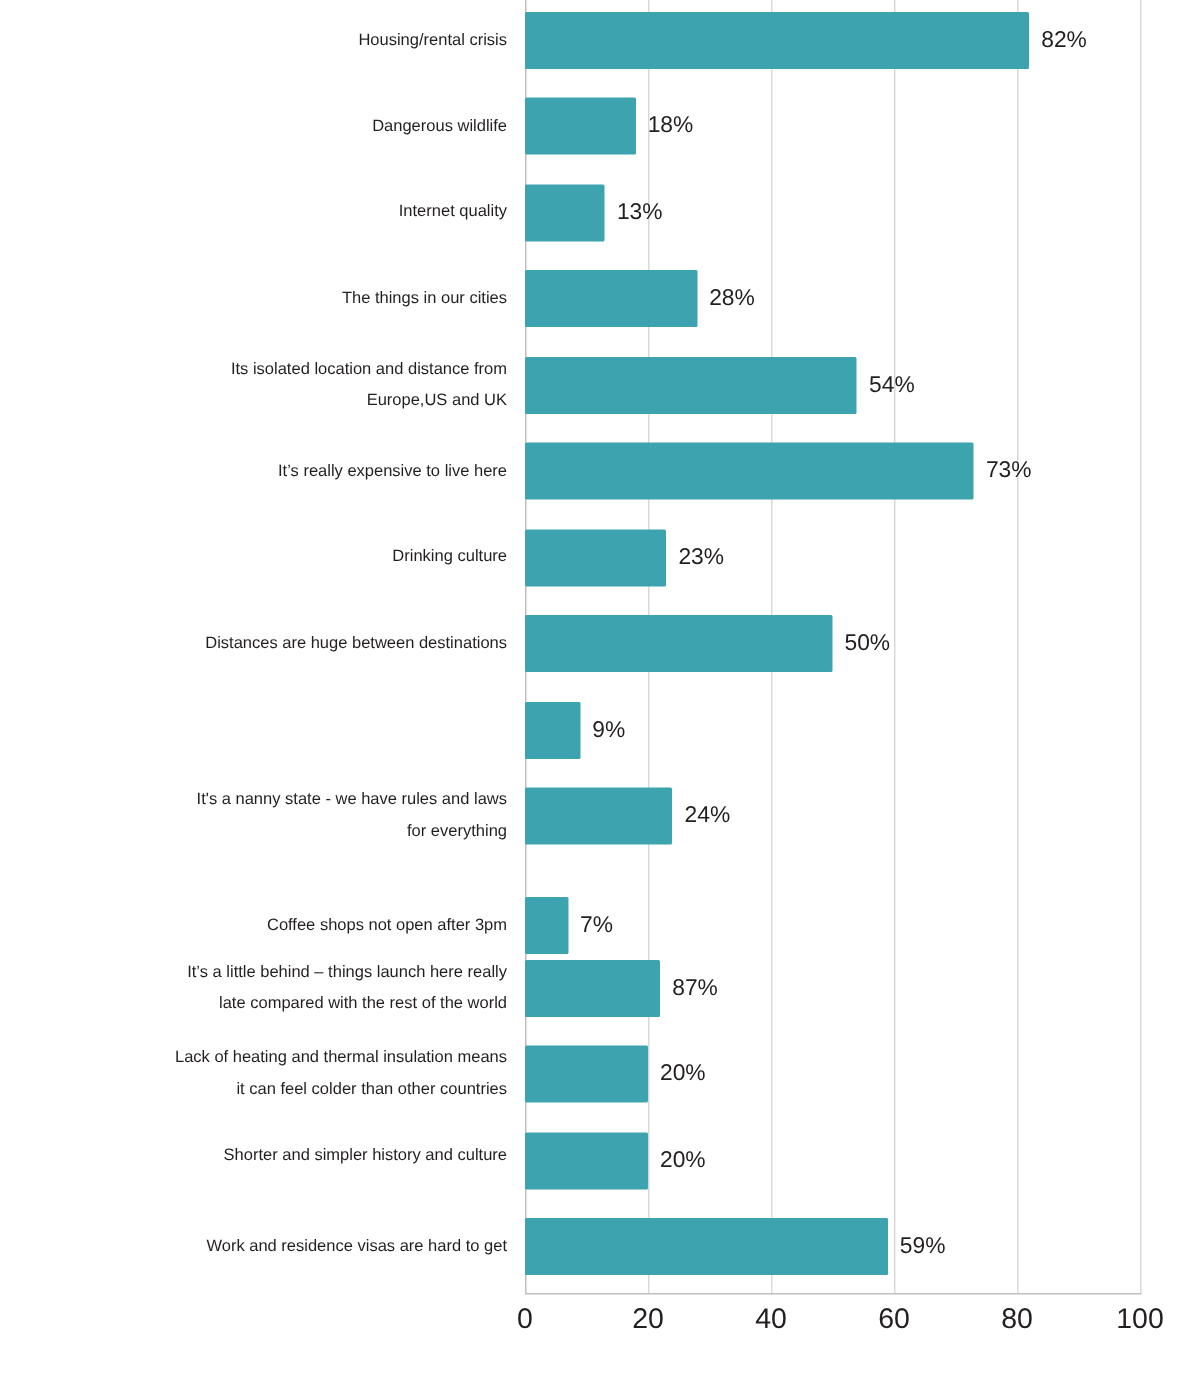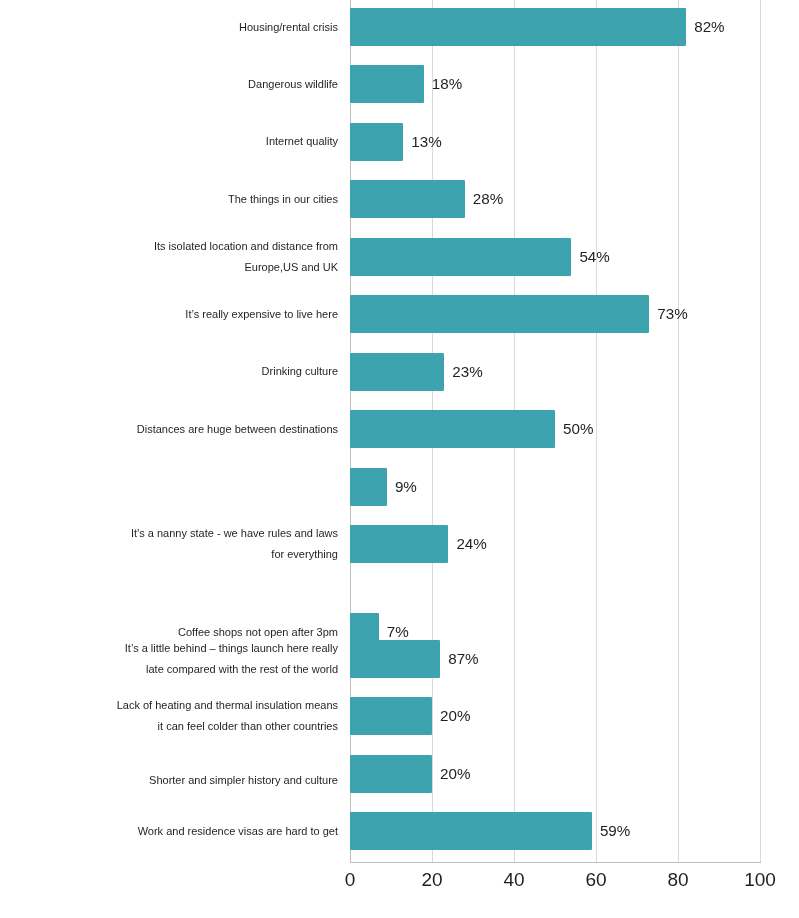--- a/index.html
+++ b/index.html
@@ -178,21 +178,21 @@
         <div class="bar-value" style="left: 394.9px;">9%</div>
       </div>
       <div class="row" style="top: 525.05px;">
         <div class="row-label" style="top: -2px;">
           <div>It's a nanny state - we have rules and laws</div>
           <div>for everything</div>
         </div>
         <div class="bar" style="width: 98.4px; background: rgb(61, 163, 174);"></div>
         <div class="bar-value" style="left: 456.4px;">24%</div>
       </div>
-      <div class="row" style="top: 613px;">
+      <div class="row" style="top: 598px;">
         <div class="row-label" style="top: 8.5px;">
           <div>Coffee shops not open after 3pm</div>
         </div>
         <div class="bar" style="width: 28.7px; background: rgb(61, 163, 174);"></div>
         <div class="bar-value" style="left: 386.7px;">7%</div>
       </div>
       <div class="row" style="top: 639.95px;">
         <div class="row-label" style="top: -2px;">
           <div>It’s a little behind – things launch here really</div>
           <div>late compared with the rest of the world</div>
@@ -202,21 +202,21 @@
       </div>
       <div class="row" style="top: 697.4px;">
         <div class="row-label" style="top: -2px;">
           <div>Lack of heating and thermal insulation means</div>
           <div>it can feel colder than other countries</div>
         </div>
         <div class="bar" style="width: 82px; background: rgb(61, 163, 174);"></div>
         <div class="bar-value" style="left: 440px;">20%</div>
       </div>
       <div class="row" style="top: 754.85px;">
-        <div class="row-label" style="top: 15px;">
+        <div class="row-label" style="top: 5px;">
           <div>Shorter and simpler history and culture</div>
         </div>
         <div class="bar" style="width: 82px; background: rgb(61, 163, 174);"></div>
         <div class="bar-value" style="left: 440px;">20%</div>
       </div>
       <div class="row" style="top: 812.3px;">
         <div class="row-label" style="top: 8.5px;">
           <div>Work and residence visas are hard to get</div>
         </div>
         <div class="bar" style="width: 241.9px; background: rgb(61, 163, 174);"></div>

